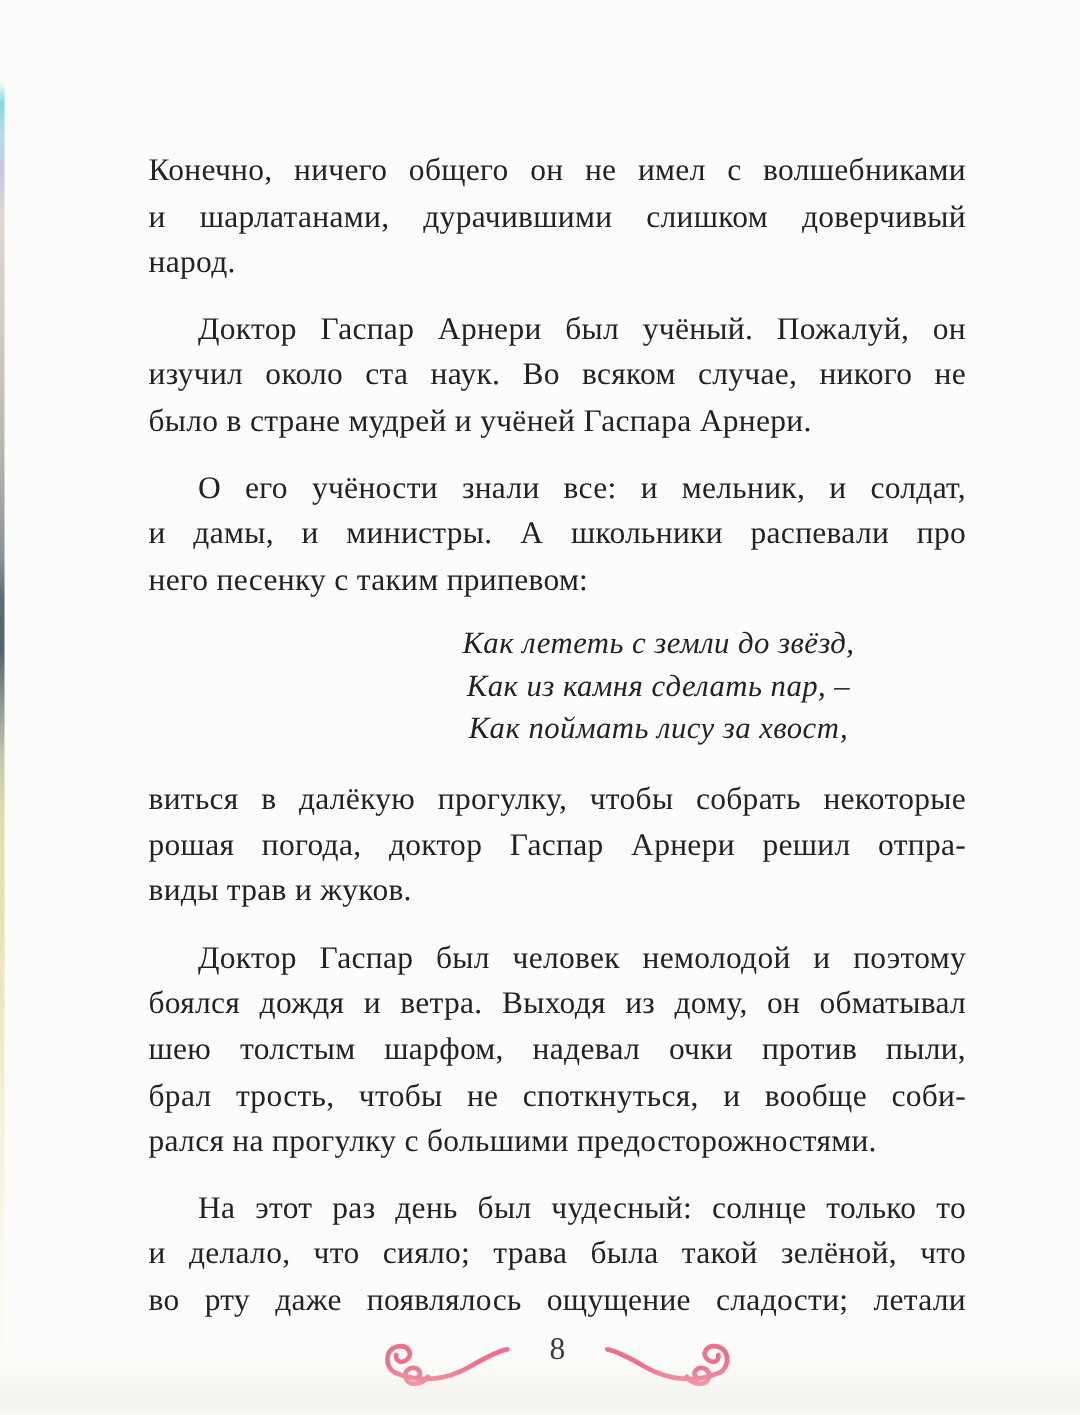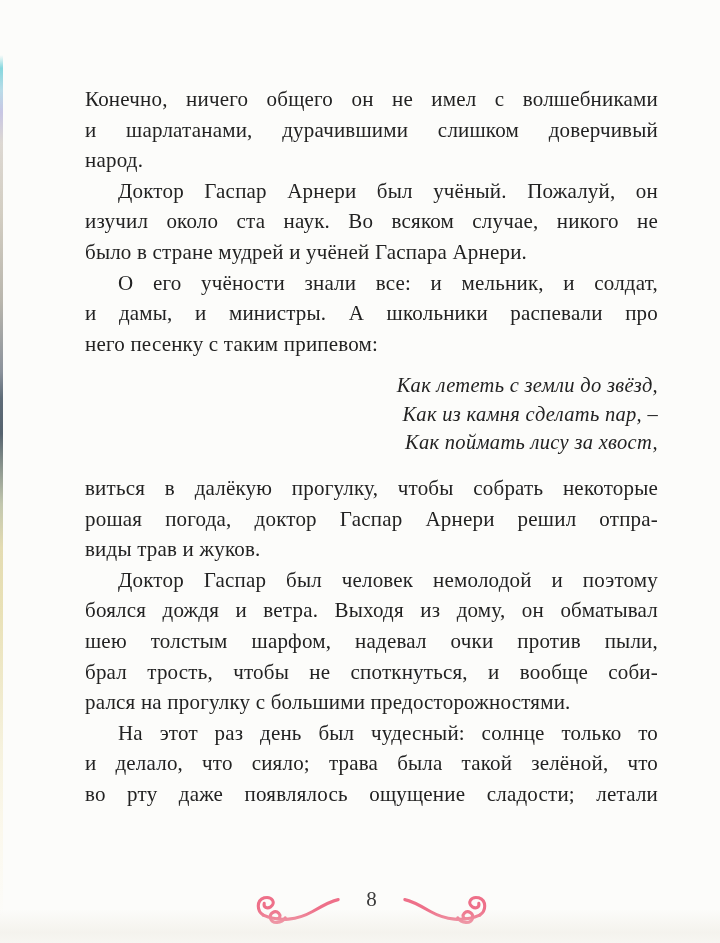--- a/index.html
+++ b/index.html
@@ -43,42 +43,42 @@
     background: linear-gradient(to bottom, rgba(238,235,227,0) 0%, rgba(238,235,227,.55) 70%, rgba(238,235,227,.35) 100%);
     pointer-events: none;
   }
 
   .text-column {
     position: absolute;
     left: 85px; top: 84px; width: 573px;
     color: var(--ink, #222222);
   }
 
-  .para { margin: 0; }
+  .para { margin: 14px; }
 
   .prose .line {
     font-size: 21px;
     line-height: 30.6px;
     letter-spacing: 0.2px;
     text-align: justify;
     text-align-last: justify;
     white-space: normal;
   }
   .prose .line.no-just { text-align-last: left; }
   .line.indent { padding-left: 33px; }
 
   .verse {
     margin: 12px 0 17px 135px;
     font-style: italic;
   }
   .verse .line {
     font-size: 20.5px;
     line-height: 28.2px;
     letter-spacing: 0.3px;
-    text-align: right;
+    text-align: center;
   }
 
   .footer {
     position: absolute;
     left: 85px; top: 886px; width: 573px;
     display: flex;
     justify-content: center;
     align-items: center;
     gap: 26px;
   }

